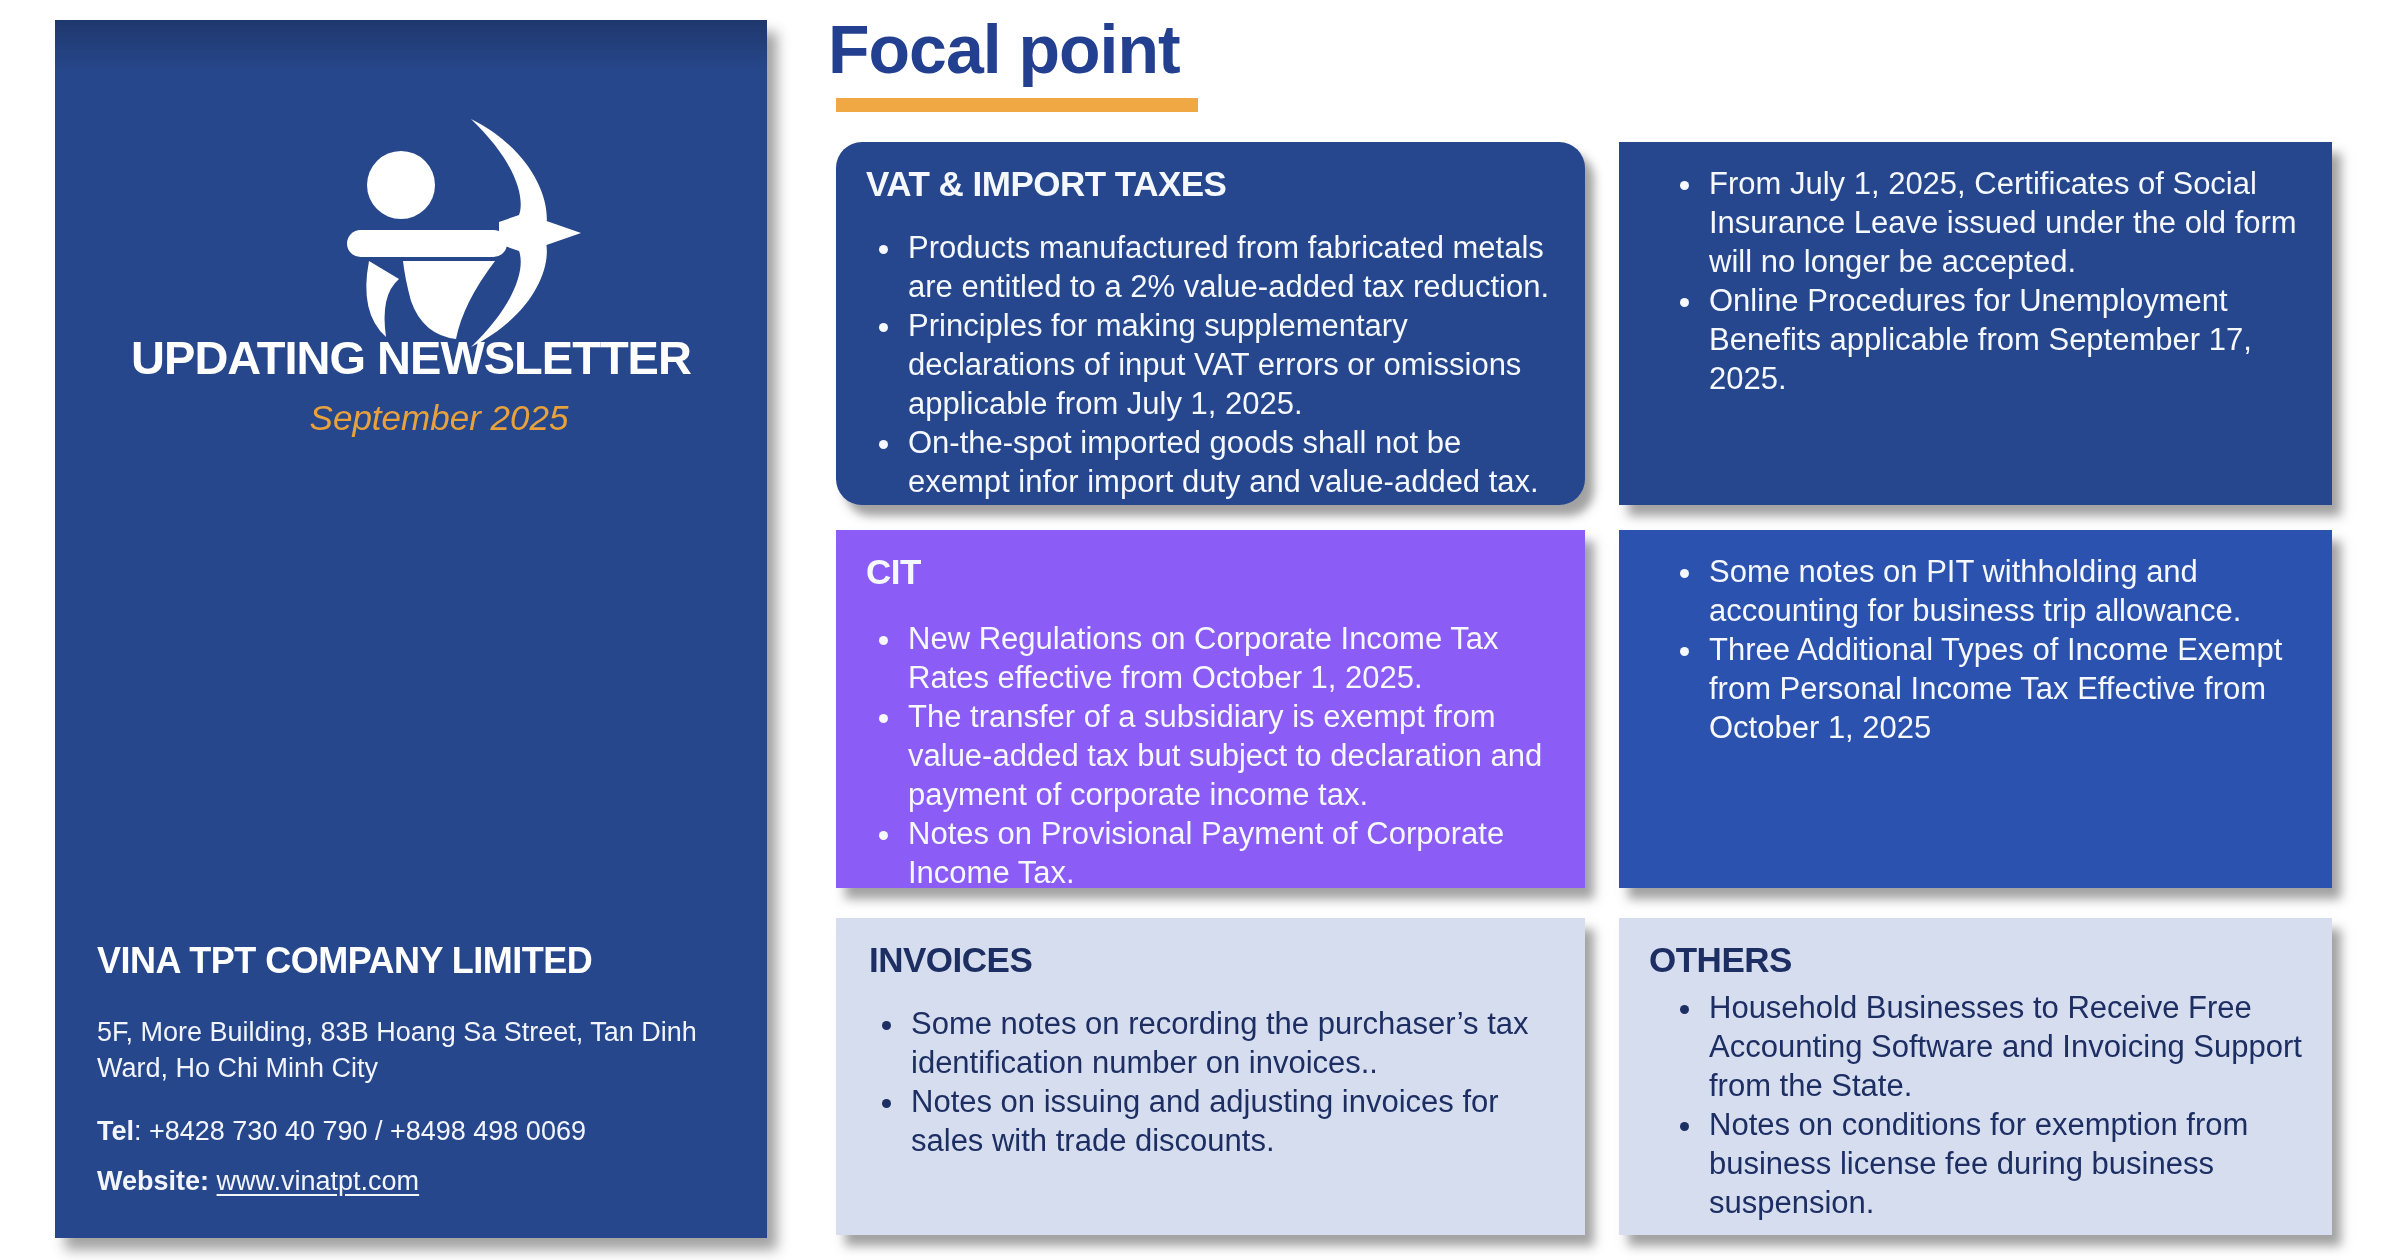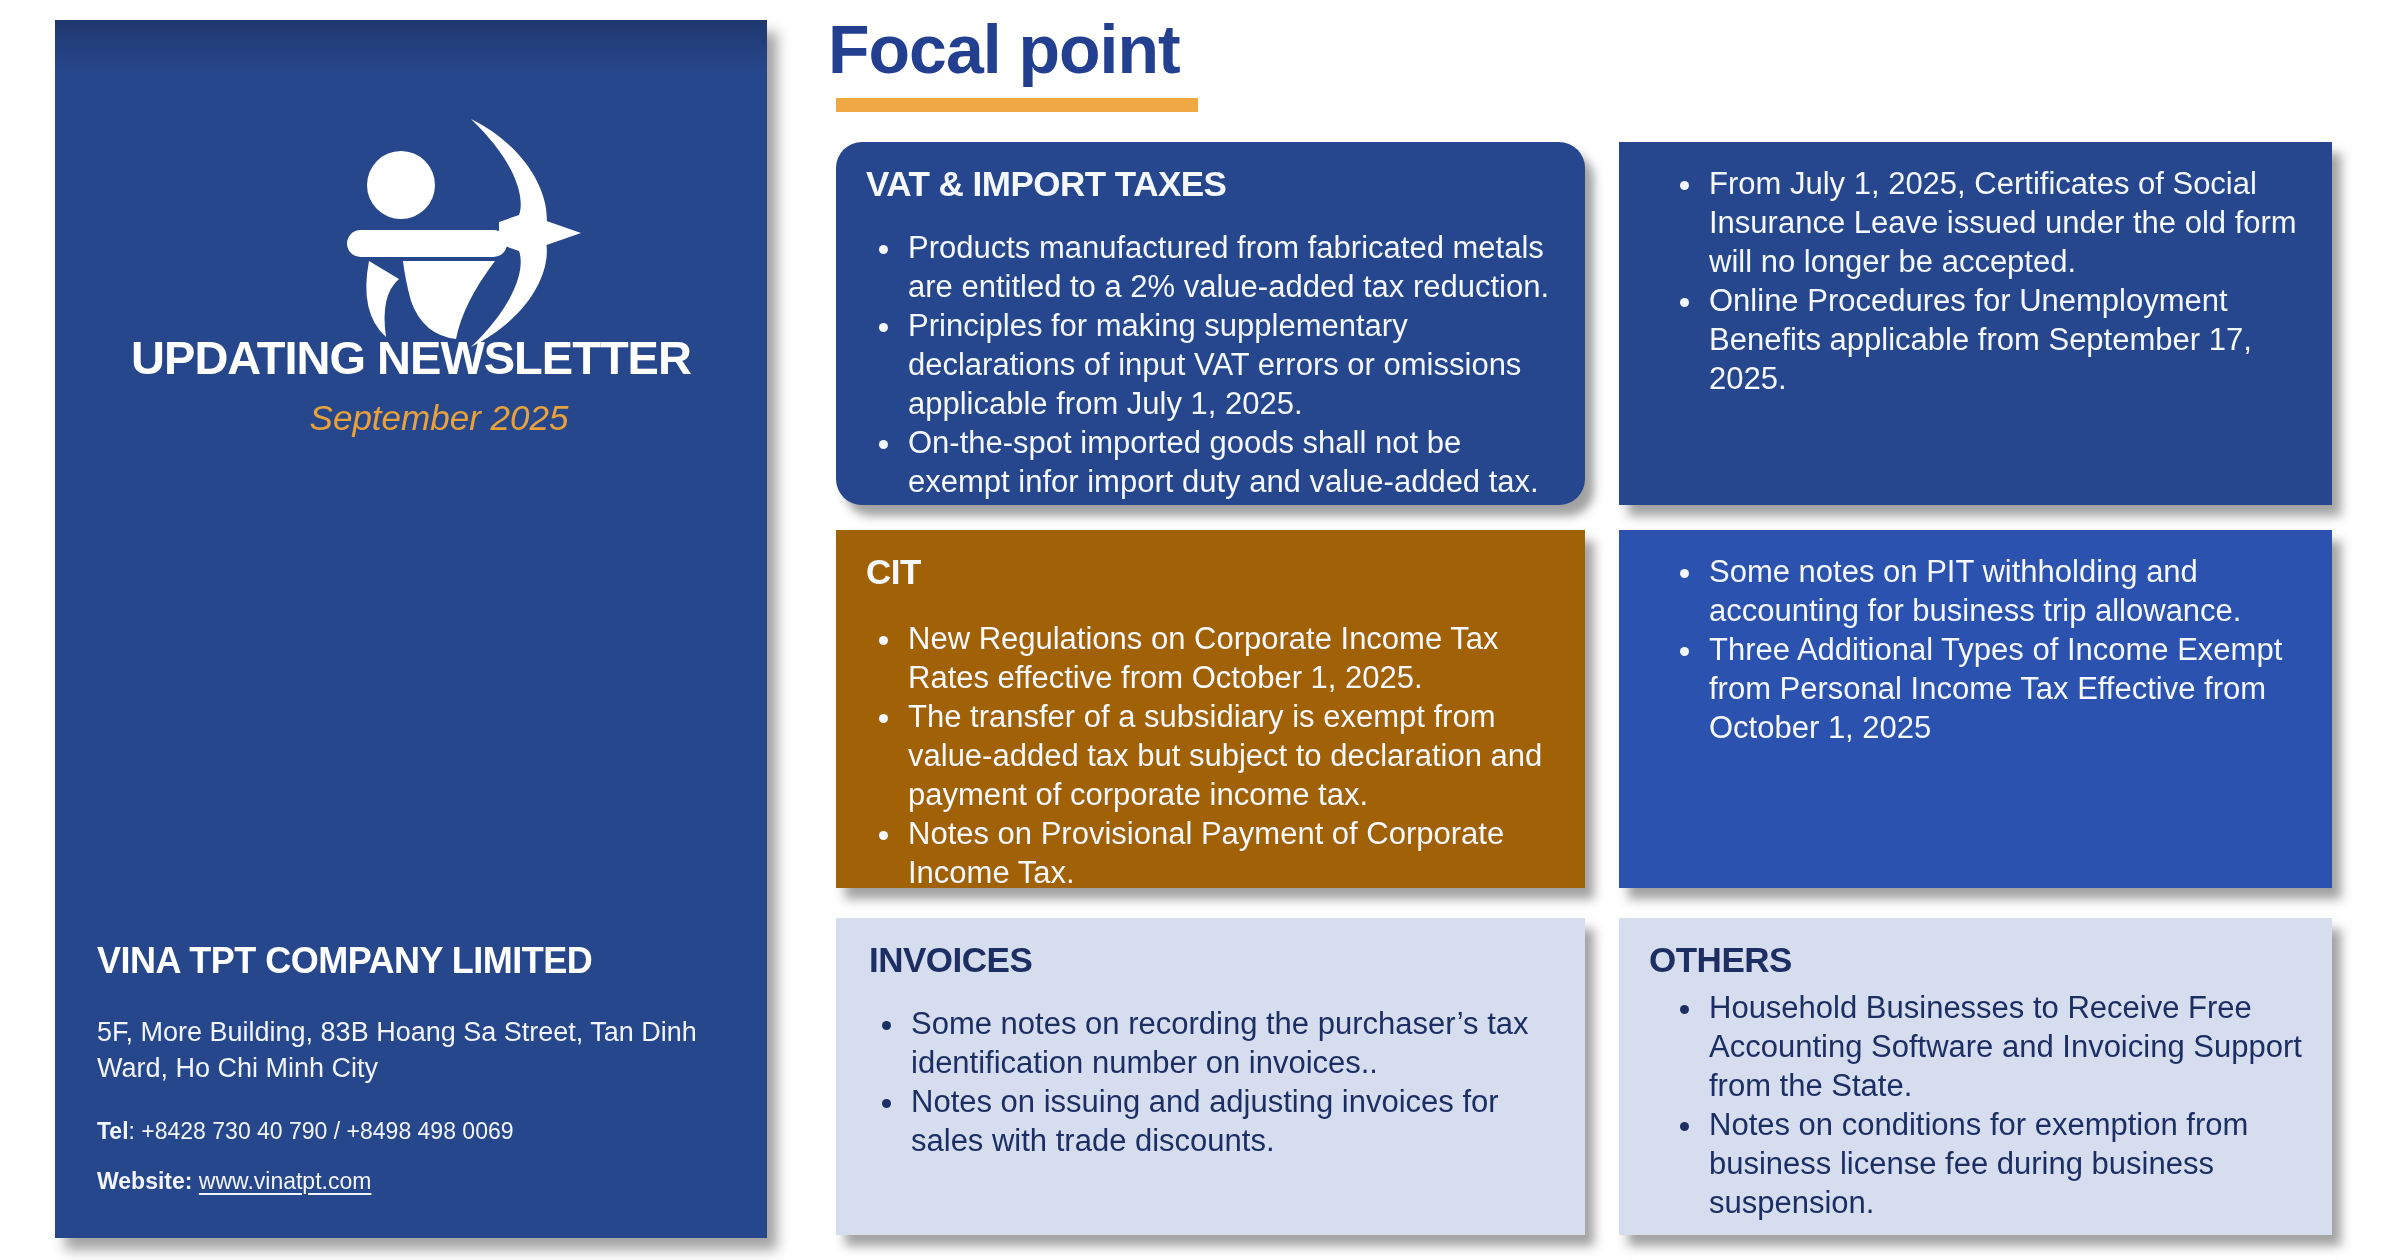--- a/index.html
+++ b/index.html
@@ -22,21 +22,21 @@
     position:absolute;left:0;top:310px;width:100%;margin:0;text-align:center;
     color:#ffffff;font-size:47px;font-weight:700;letter-spacing:-1px;
   }
   .nl-date{
     position:absolute;left:0;top:378px;width:100%;margin:0;text-align:center;
     font-size:35px;font-style:italic;font-weight:500;padding-left:28px;
   }
   .company{position:absolute;left:42px;top:920px;width:628px;color:#f2f5fc;}
   .company h3{margin:0 0 32px 0;color:#ffffff;font-size:36px;font-weight:700;letter-spacing:-0.5px;}
   .company .addr{margin:0 0 28px 0;font-size:27px;line-height:36px;font-weight:400;}
-  .company .row{margin:0 0 16px 0;font-size:23px;line-height:34px;}
+  .company .row{margin:0 0 16px 0;font-size:27px;line-height:34px;}
   .company .lbl{font-weight:700;}
   .link{color:inherit;text-decoration:underline;text-underline-offset:4px;cursor:pointer;}
   
   .page-title{
     position:absolute;left:828px;top:10px;margin:0;
     font-size:68px;font-weight:700;letter-spacing:-1px;
   }
   .title-underline{position:absolute;left:836px;top:98px;width:362px;height:14px;}
   .card{
     position:absolute;overflow:hidden;box-sizing:border-box;
@@ -97,21 +97,21 @@
       </ul>
     </article>
 
     <article class="card c1 col-r" style="background: rgb(38, 71, 142); color: rgb(245, 248, 253);">
       <ul>
         <li>From July 1, 2025, Certificates of Social Insurance Leave issued under the old form will no longer be accepted.</li>
         <li>Online Procedures for Unemployment Benefits applicable from September 17, 2025.</li>
       </ul>
     </article>
 
-    <article class="card c2 col-l" style="background: #a16207; color: rgb(245, 248, 253);">
+    <article class="card c2 col-l" style="background: #8b5cf6; color: rgb(245, 248, 253);">
       <h2>CIT</h2>
       <ul>
         <li>New Regulations on Corporate Income Tax Rates effective from October 1, 2025.</li>
         <li>The transfer of a subsidiary is exempt from value-added tax but subject to declaration and payment of corporate income tax.</li>
         <li>Notes on Provisional Payment of Corporate Income Tax.</li>
       </ul>
     </article>
 
     <article class="card c3 col-r" style="background: rgb(43, 82, 174); color: rgb(245, 248, 253);">
       <ul>

